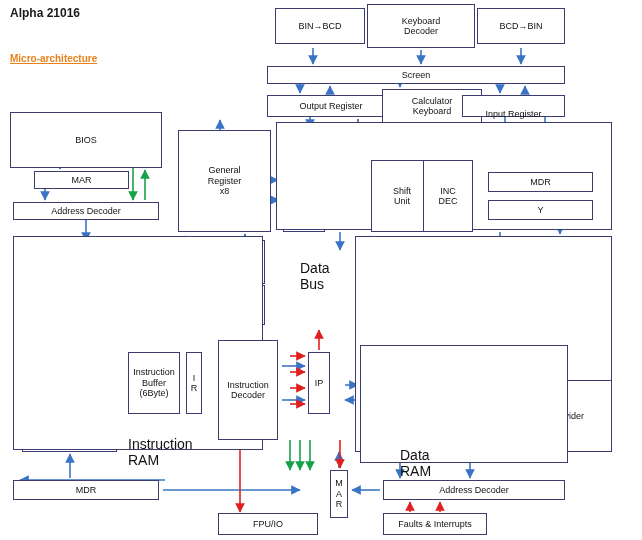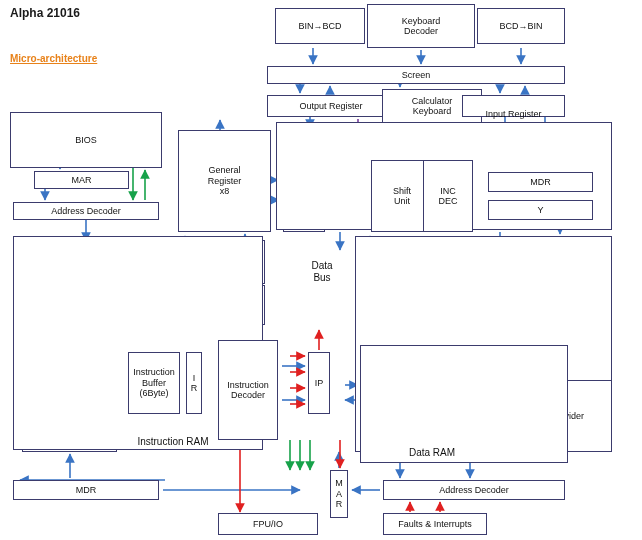--- a/index.html
+++ b/index.html
@@ -47,23 +47,23 @@
     font-size: 9px;
     display: flex;
     align-items: center;
     justify-content: center;
     text-align: center;
     line-height: 1.15;
     padding: 1px;
   }
   .lbl {
     position: absolute;
-    font-size: 10px;
+    font-size: 14px;
     color: #111111;
-    text-align: center;
+    text-align: left;
     line-height: 1.15;
     white-space: pre-line;
   }
   svg.wires {
     position: absolute;
     left: 0; top: 0;
     width: 642px;
     height: 540px;
     pointer-events: none;
   }

